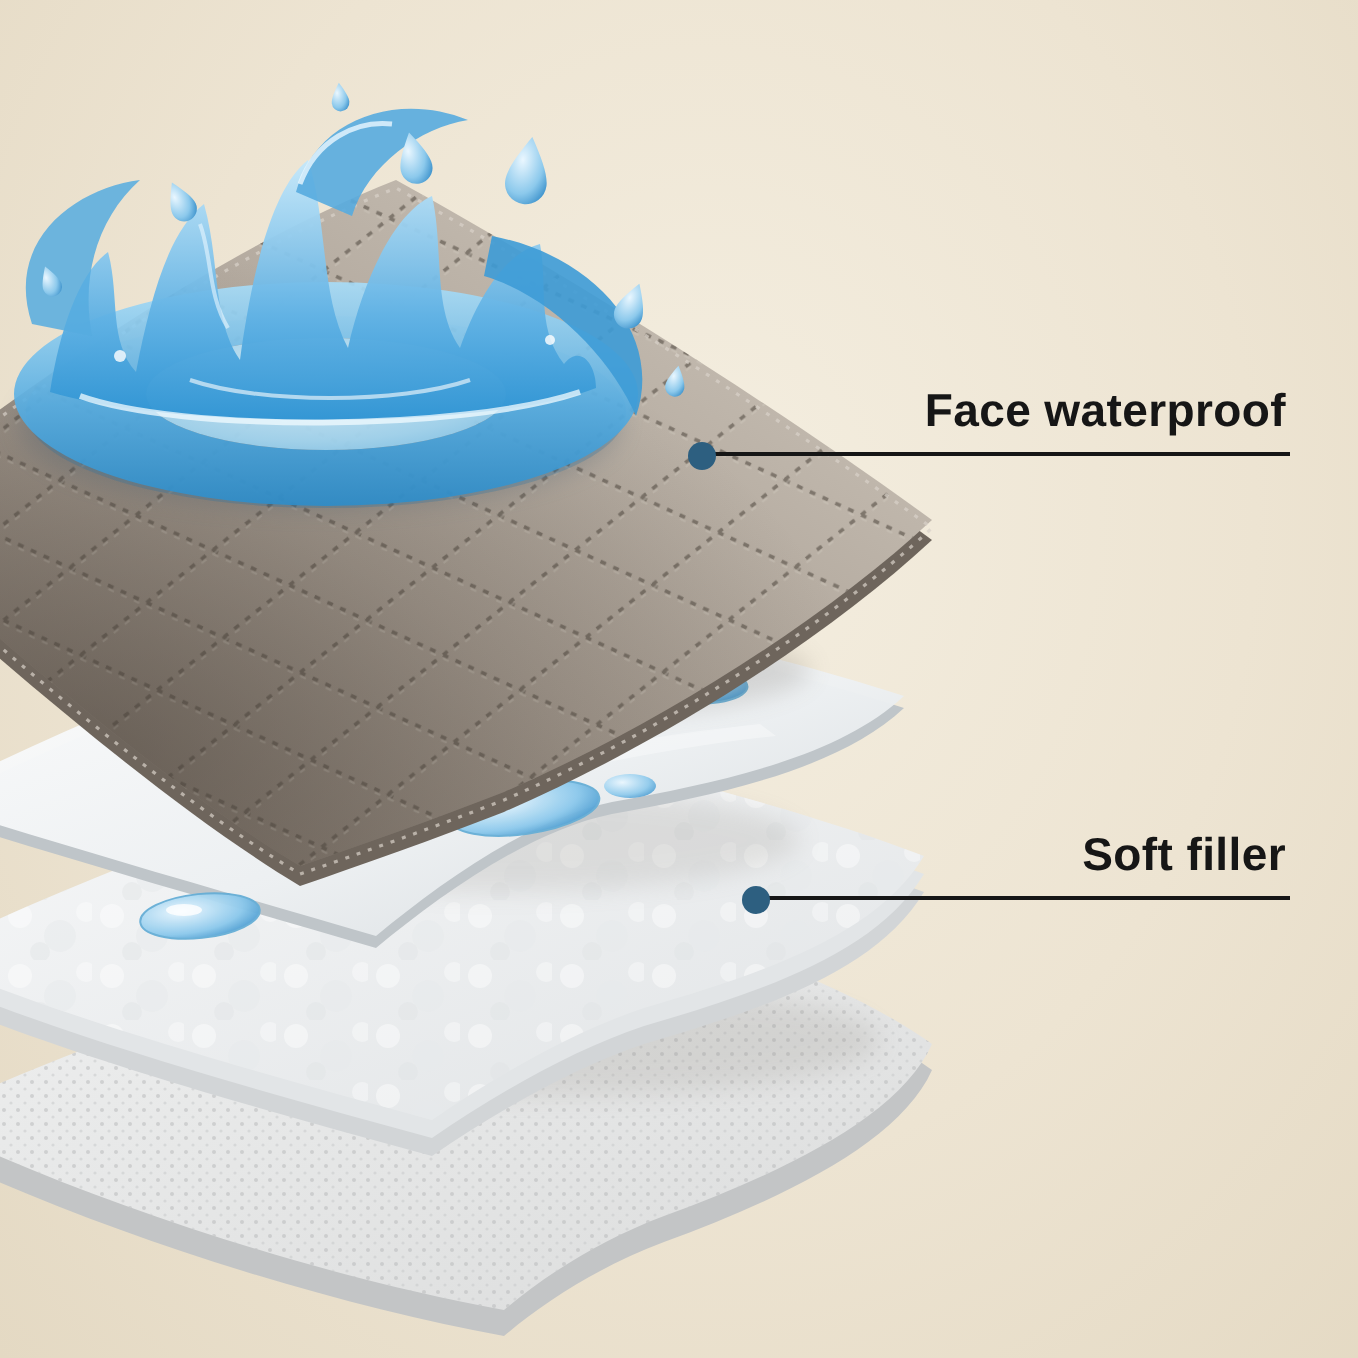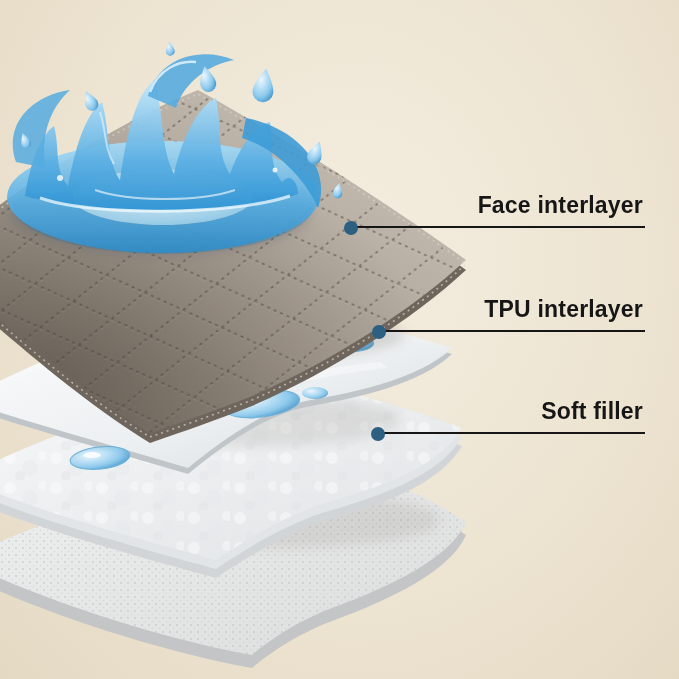--- a/index.html
+++ b/index.html
@@ -194,28 +194,24 @@
         <use href="#teardrop" transform="translate(90,100) rotate(-25) scale(0.8)"></use>
         <use href="#teardrop" transform="translate(316,152) rotate(20) scale(0.9)"></use>
         <use href="#teardrop" transform="translate(338,190) rotate(10) scale(0.6)"></use>
         <use href="#teardrop" transform="translate(170,48) rotate(-5) scale(0.55)"></use>
         <use href="#teardrop" transform="translate(25,140) rotate(-20) scale(0.6)"></use>
       </g>
     </g>
   </svg>
 
   <div class="callout" style="left:351px;top:192px;width:294px">
-    <span class="lbl">Face interlayer</span>
+    <span class="lbl">Face waterproof</span>
     <span class="dot"></span>
   </div>
 
-  <div class="callout" style="left:379px;top:296px;width:266px">
-    <span class="lbl">TPU interlayer</span>
-    <span class="dot"></span>
-  </div>
-
-  <div class="callout" style="left:378px;top:398px;width:267px">
+
+  <div class="callout" style="left:378px;top:414px;width:267px">
     <span class="lbl">Soft filler</span>
     <span class="dot"></span>
   </div>
 
 
 </div>
 
 </body></html>

